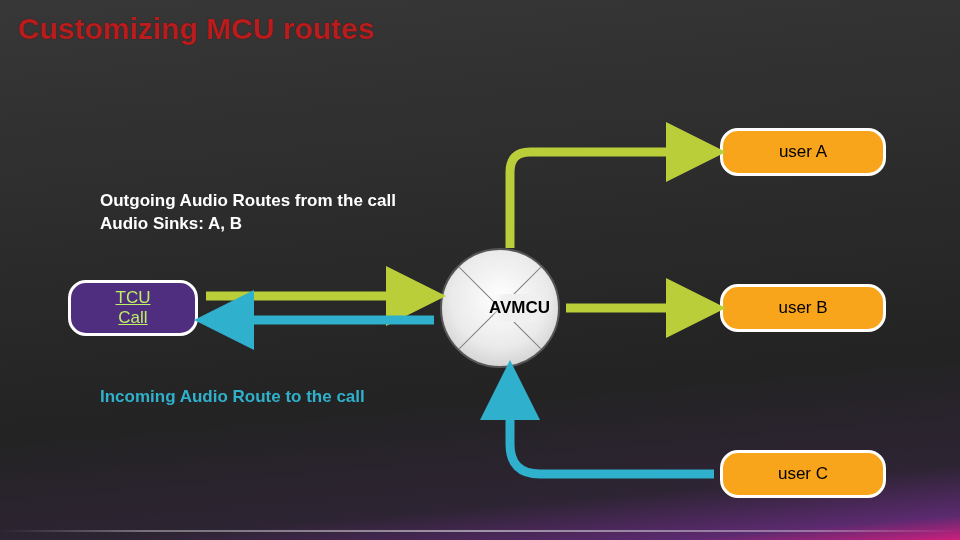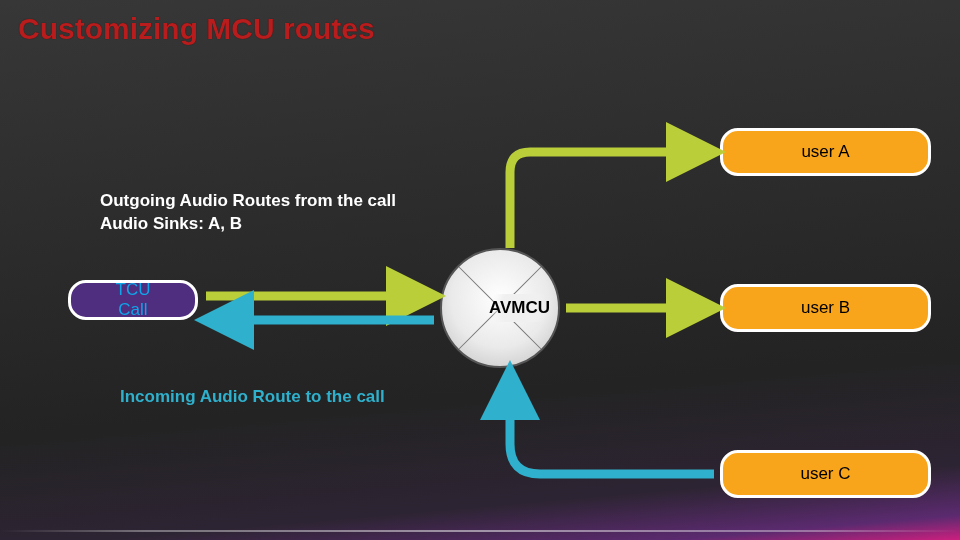--- a/index.html
+++ b/index.html
@@ -26,30 +26,31 @@
     border-radius: 18px;
     display: flex;
     align-items: center;
     justify-content: center;
     text-align: center;
     font-size: 17px;
     line-height: 1.2;
   }
   .node.user {
     background: #f8a51b;
-    width: 211px;
+    width: 166px;
     height: 48px;
   }
   .node.tcu {
     background: #4f2d7f;
-    color: #0ea5e9;
+    color: #bef264;
     width: 130px;
-    height: 40px;
+    height: 56px;
     left: 68px;
     top: 280px;
+    text-decoration: underline;
   }
   .userA { left: 720px; top: 128px; }
   .userB { left: 720px; top: 284px; }
   .userC { left: 720px; top: 450px; }
 
   .avmcu {
     position: absolute;
     left: 440px;
     top: 248px;
     width: 120px;
@@ -78,21 +79,21 @@
   .caption {
     position: absolute;
     color: #fff;
     font-size: 17px;
     line-height: 1.35;
     font-weight: bold;
   }
   .caption .c-line2 { display: block; }
   .cap-out { left: 100px; top: 190px; }
   .cap-in  { left: 100px; top: 386px; }
-  .cap-in .c-line1 { color: #2fb0cc; margin-left: 20px; }
+  .cap-in .c-line1 { color: #2fb0cc; }
 
   .arrows { position: absolute; left: 0; top: 0; width: 960px; height: 540px; pointer-events: none; }
 
   .footer-line {
     position: absolute;
     left: 0; right: 0; bottom: 8px;
     height: 2px;
     background: linear-gradient(90deg, rgba(255,255,255,0) 0%, rgba(255,255,255,0.35) 15%, rgba(255,255,255,0.5) 50%, rgba(255,255,255,0.35) 85%, rgba(255,255,255,0) 100%);
   }
 </style>

